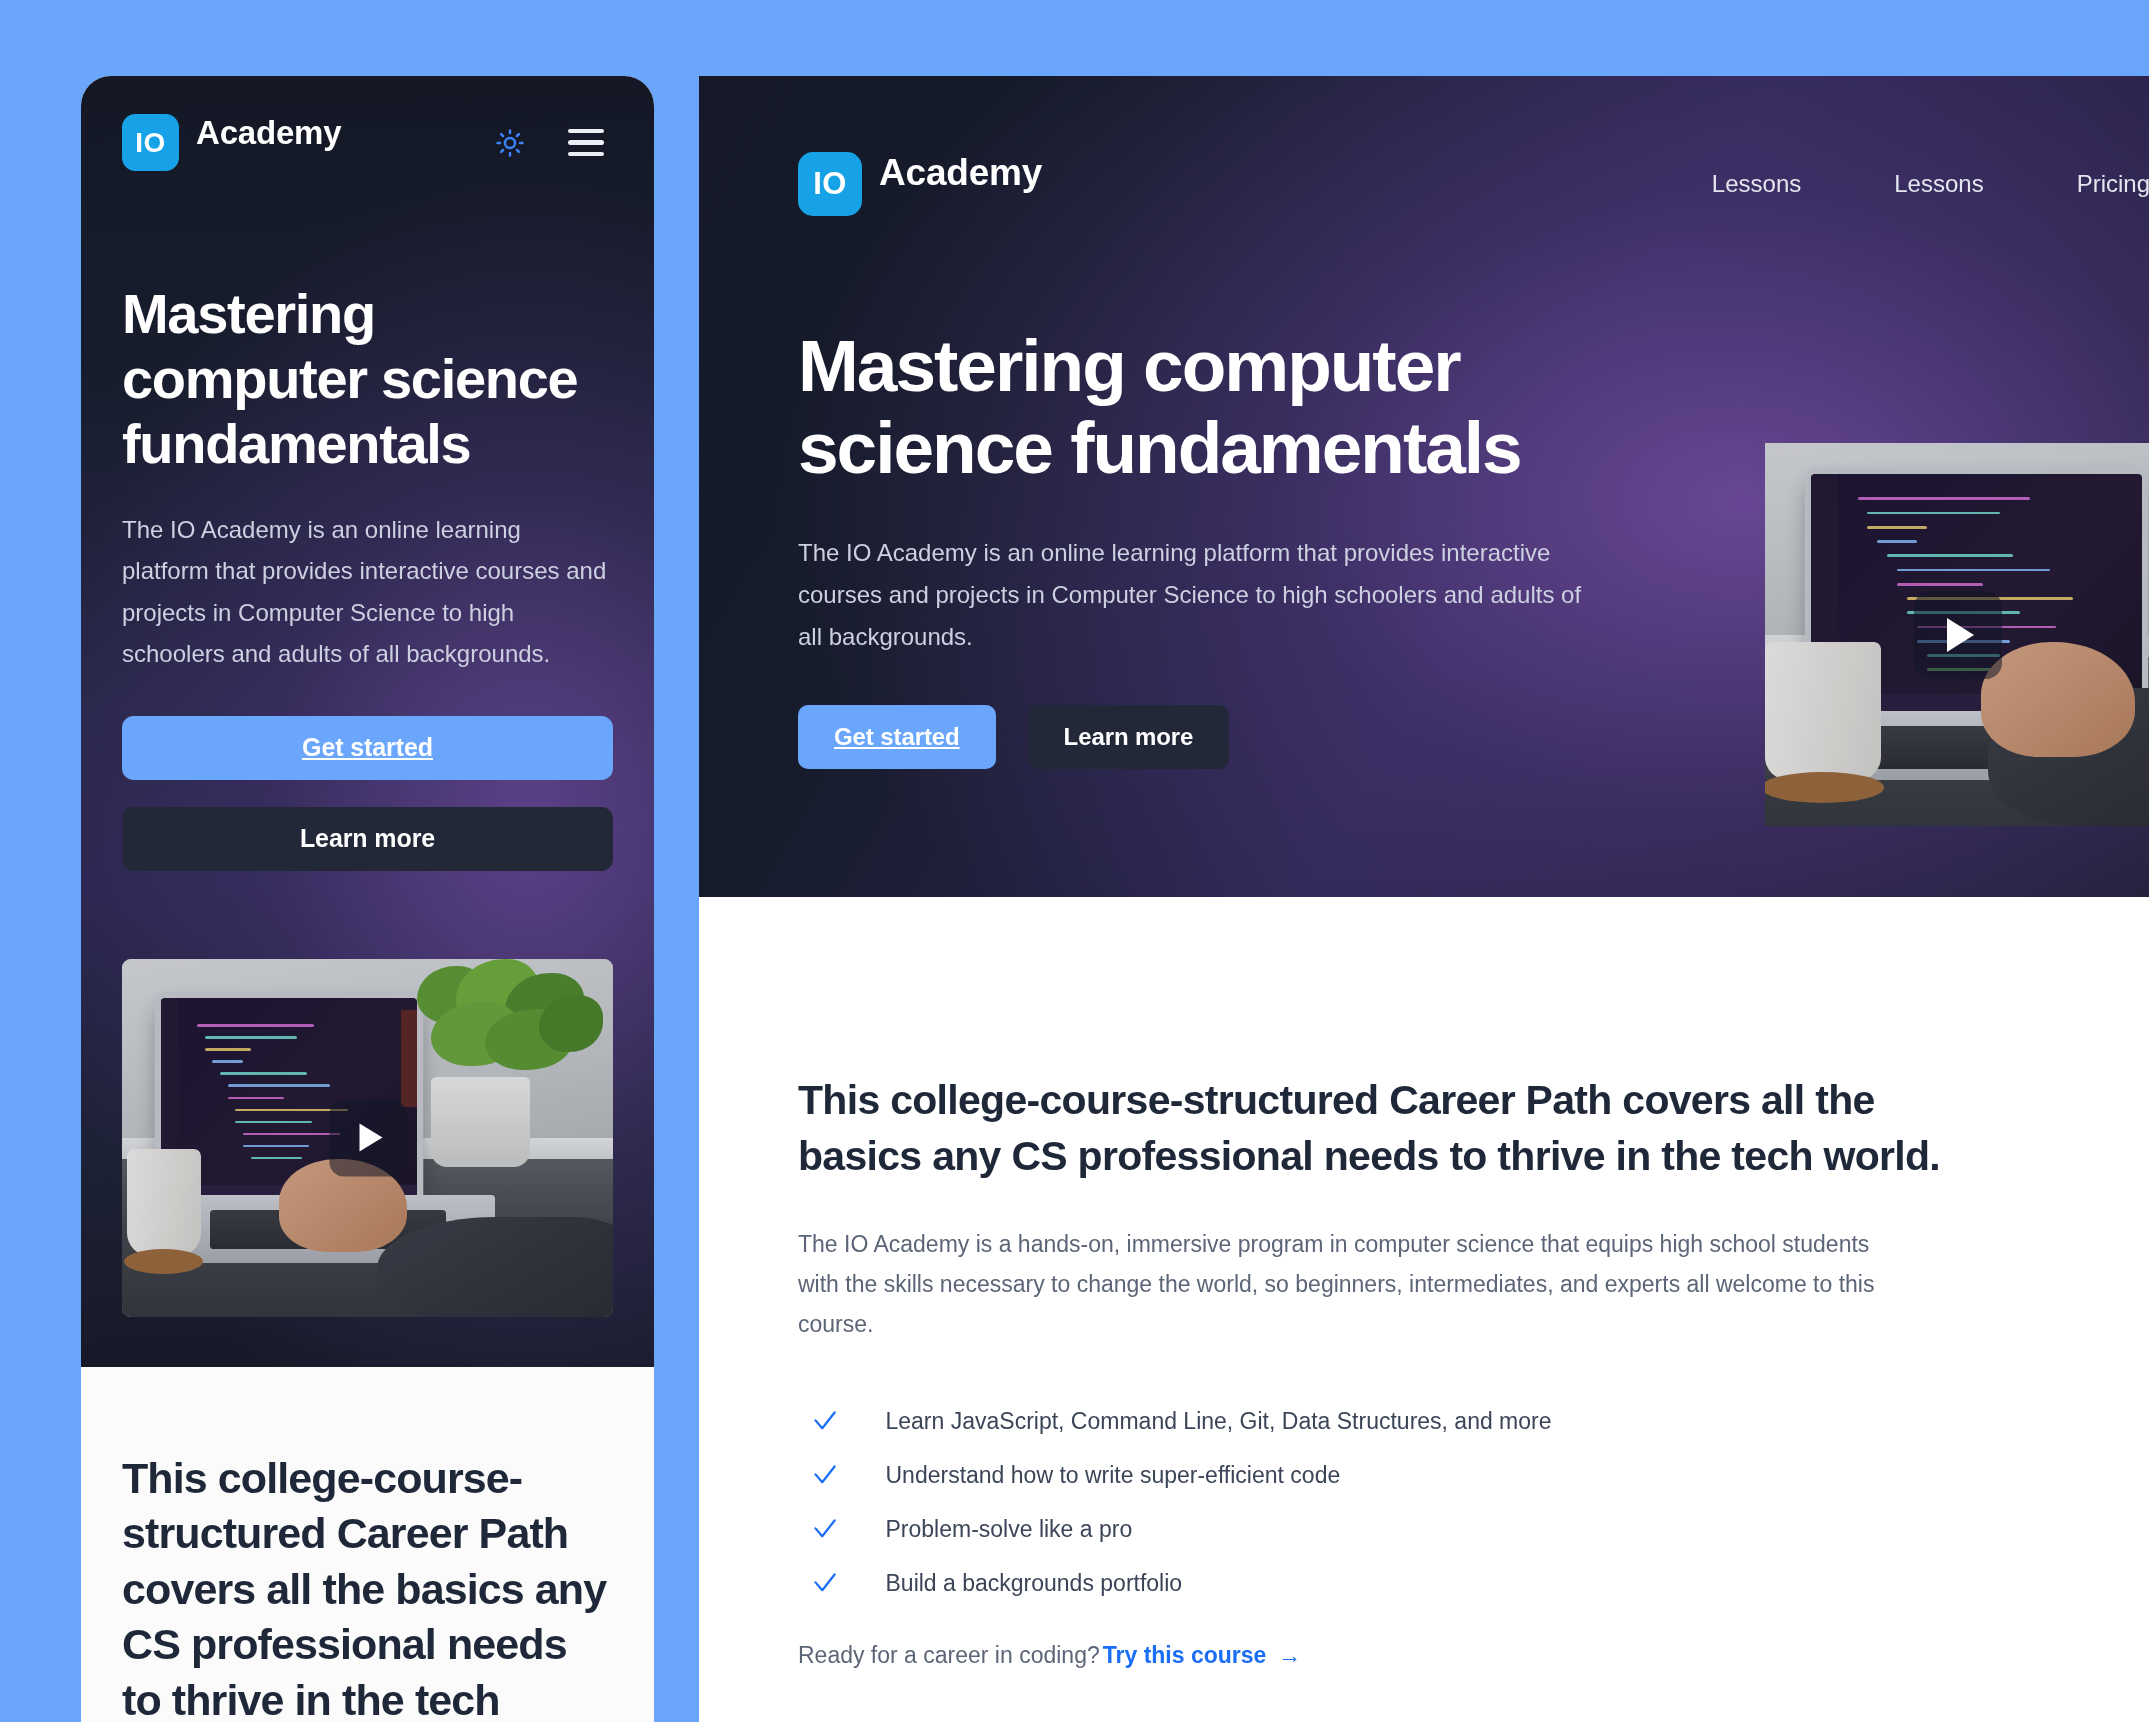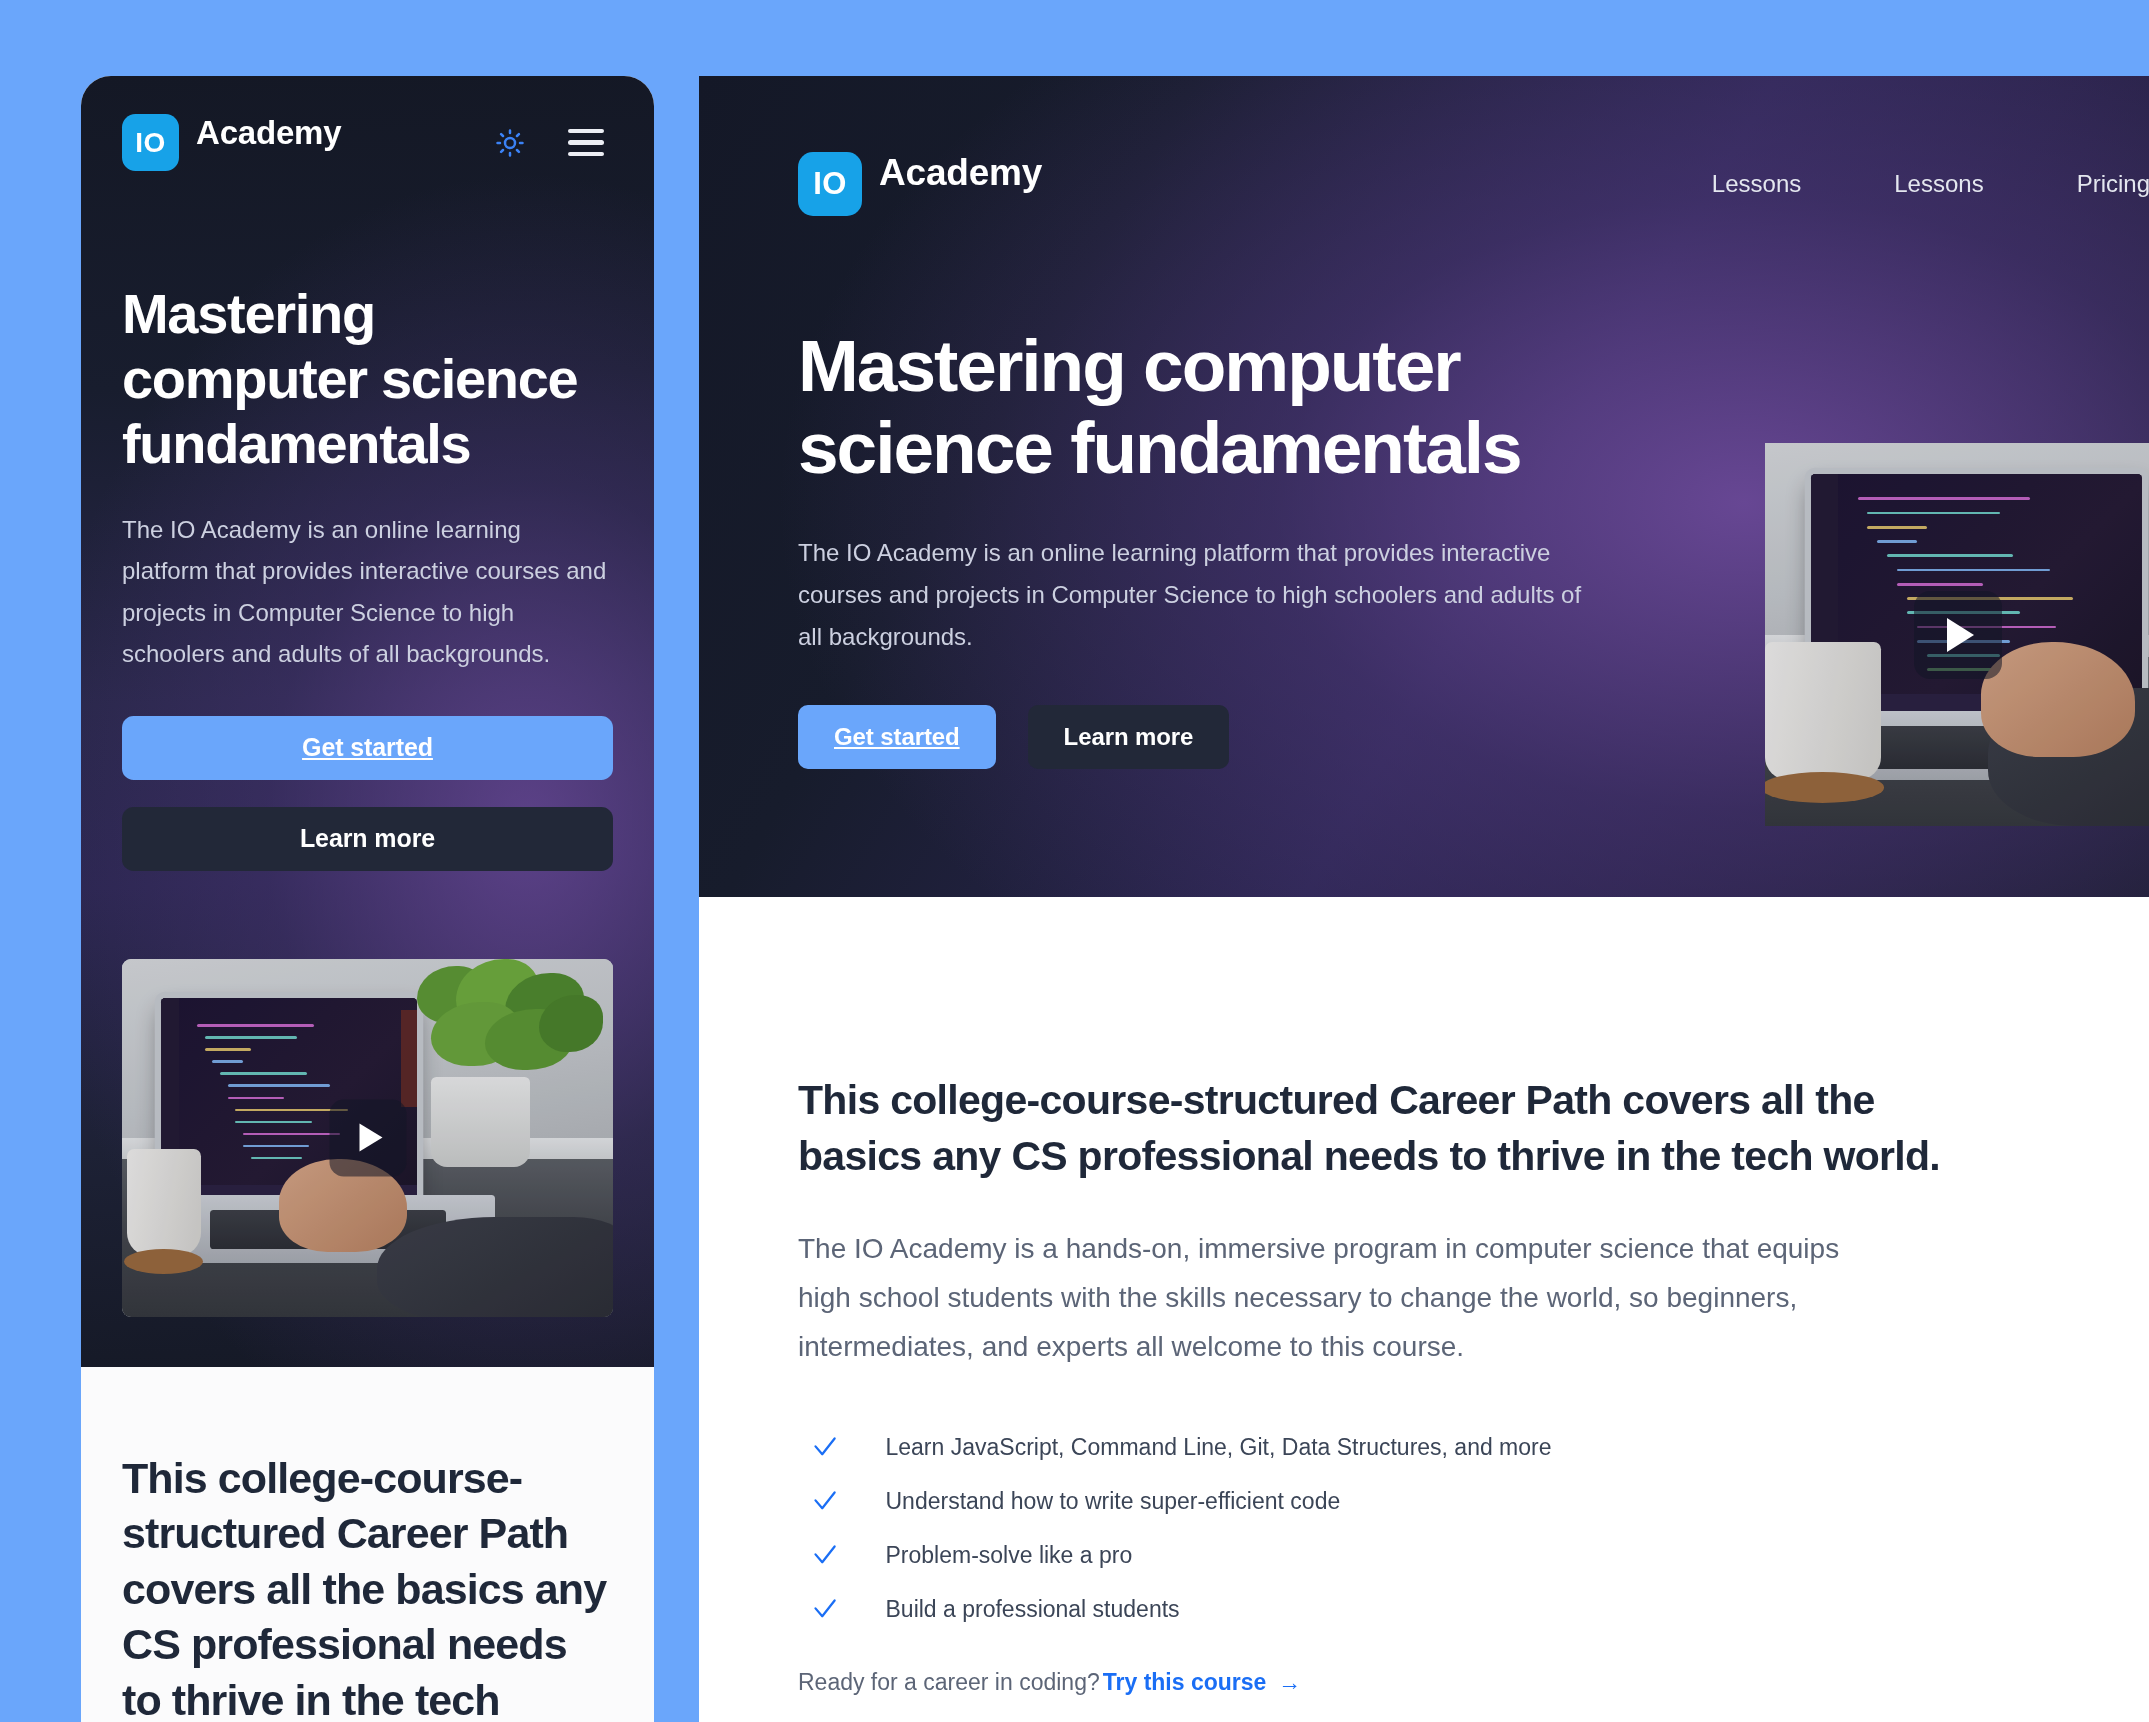--- a/index.html
+++ b/index.html
@@ -177,21 +177,21 @@
     position:absolute; right:0; top:367px;
     width:385px; height:383px; overflow:hidden; z-index:2;
   }
 
   .desk-white{ background:#fff; padding:176px 99px 0 99px; }
   .desk-h2{
     color:#1f2839; font-size:41px; line-height:1.36; font-weight:700;
     letter-spacing:-0.7px; max-width:1182px;
   }
   .desk-p2{
-    margin-top:39px; color:#5c6577; font-size:28px; line-height:1.75;
+    margin-top:39px; color:#5c6577; font-size:23px; line-height:1.75;
     max-width:1097px;
   }
   .check-list{ margin-top:50px; list-style:none; }
   .check-list li{
     display:flex; align-items:center; gap:48px;
     height:54px; margin-bottom:0;
   }
   .chk{ width:27px; height:27px; flex:0 0 27px; display:block; margin-left:12.5px; }
   .chk-label{ color:#3b4557; font-size:23px; }
   .cta{
@@ -385,21 +385,21 @@
               </svg>
           </span>
           <span class="chk-label">Problem-solve like a pro</span>
         </li>
         <li>
           <span class="chk">
             <svg width="27" height="27" viewBox="0 0 24 24" fill="none" stroke="#1a6ef5" stroke-width="2" stroke-linecap="round" stroke-linejoin="round">
                 <path d="M4 11l6 7L21 4"></path>
               </svg>
           </span>
-          <span class="chk-label">Build a professional students</span>
+          <span class="chk-label">Build a backgrounds portfolio</span>
         </li>
       </ul>
 
       <div class="cta">
         <span class="q">Ready for a career in coding?</span>
         <a href="#">
           <span>Try this course</span>
           <span class="arrow">→</span>
         </a>
       </div>

